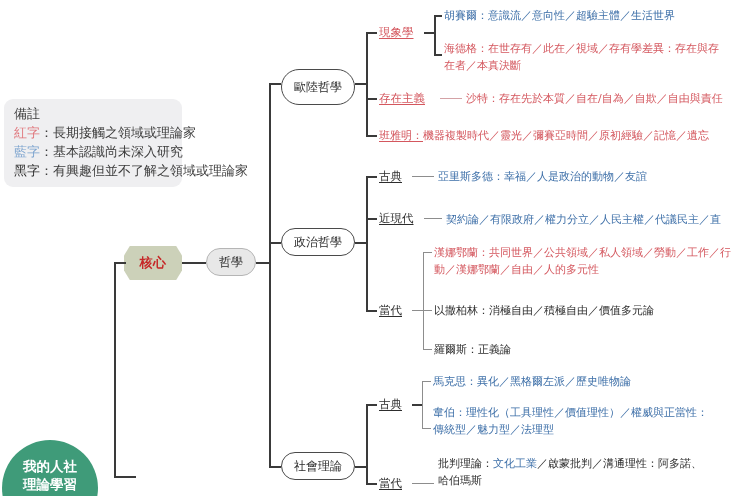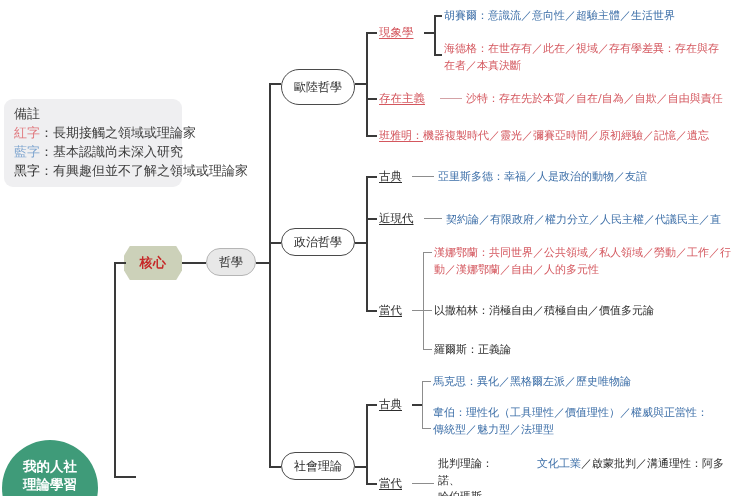--- a/index.html
+++ b/index.html
@@ -55,21 +55,21 @@
 
   .ulabel{
     position:absolute;font-size:11.5px;color:#2d2d2d;white-space:nowrap;
     text-decoration:underline;text-underline-offset:2px;
   }
   .ulabel.red{color:#d4575e;text-decoration-color:#d4575e;}
 
   .txt{position:absolute;font-size:11px;line-height:1.5;color:#2d2d2d;}
   .txt.blue{color:#3d6fa8;}
   .txt.red{color:#d4575e;}
-  .txt .blue{color:#3d6fa8;margin-left:44px;}
+  .txt .blue{color:#3d6fa8;}
   .txt .red{color:#d4575e;}
   .txt .blk{color:#2d2d2d;}
 </style>
 </head>
 <body>
 
 <div id="stage">
 
   <div class="note-box">
     <div class="t">備註</div>

